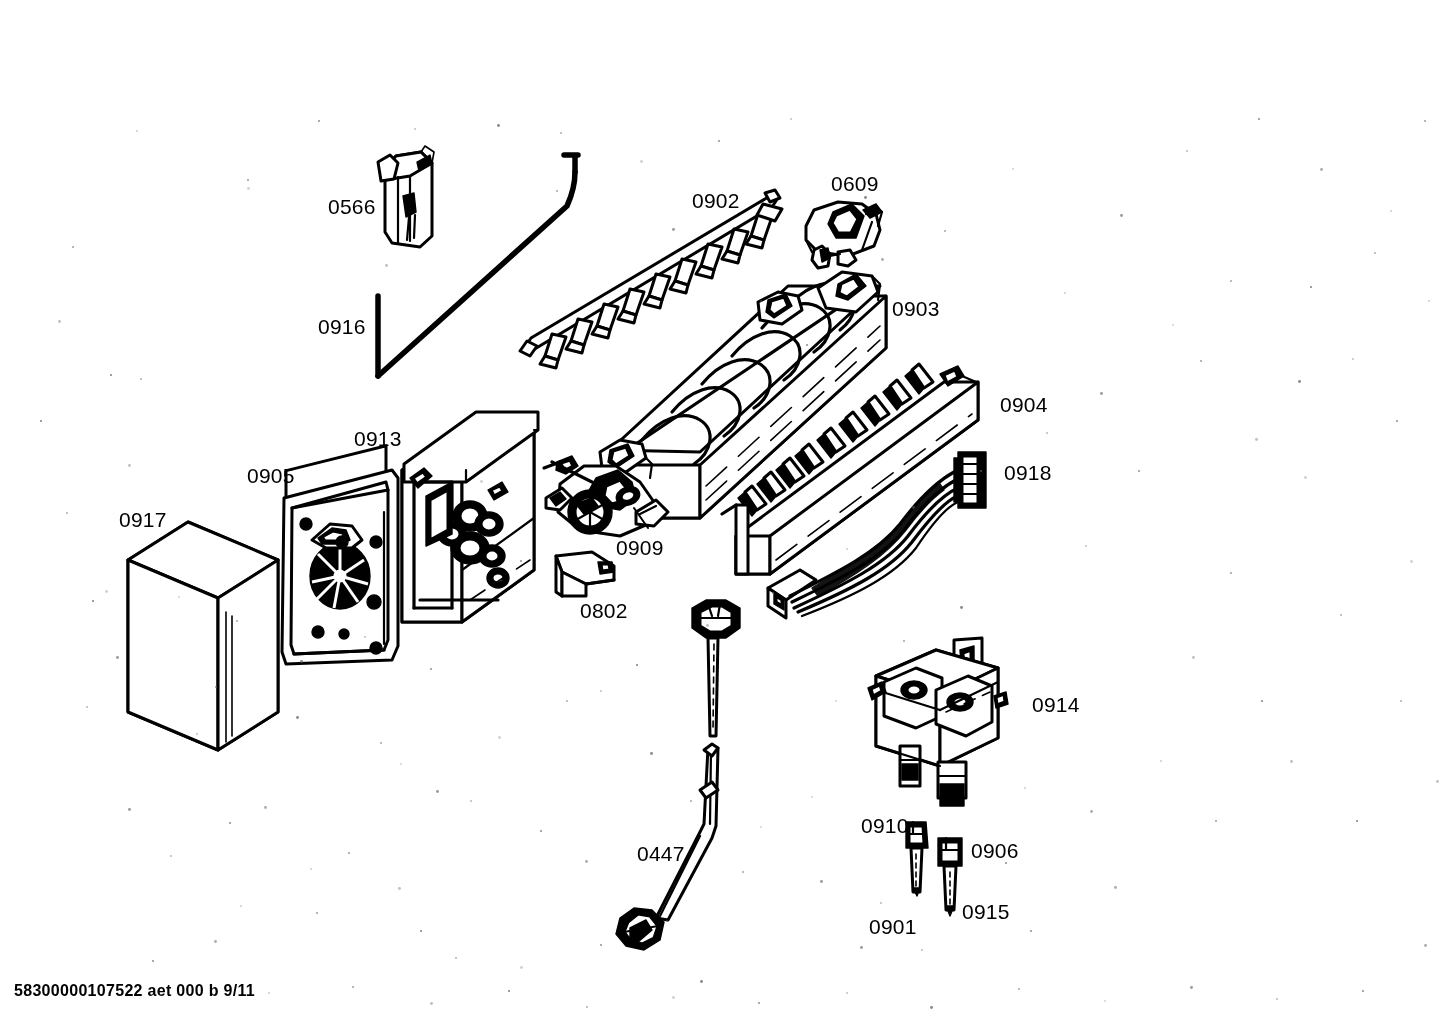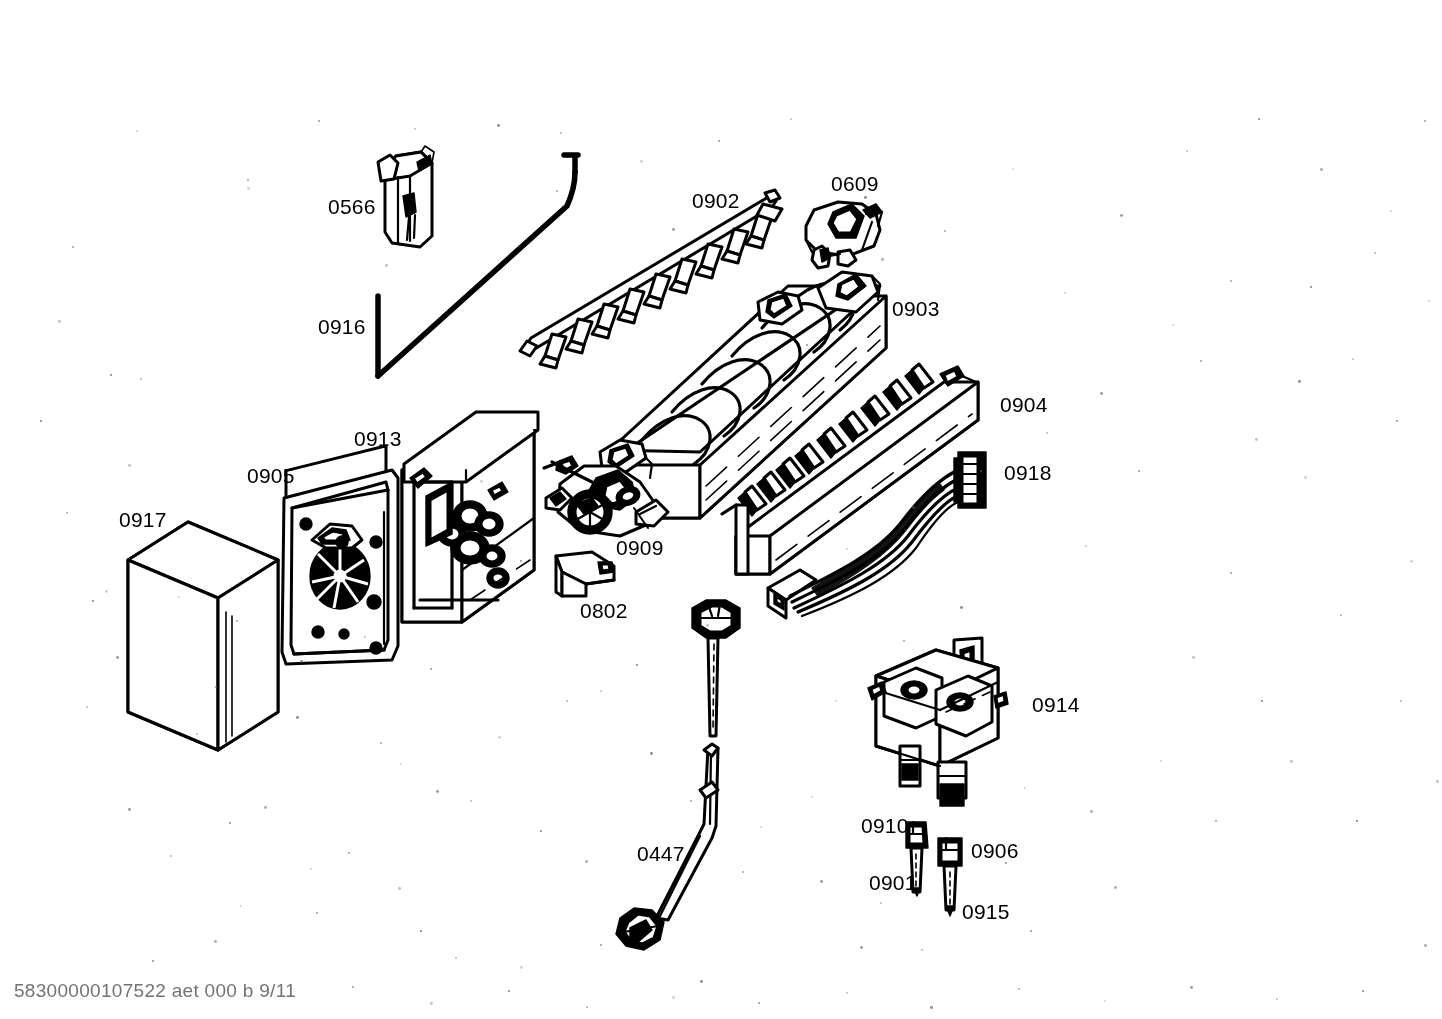--- a/index.html
+++ b/index.html
@@ -34,25 +34,26 @@
     letter-spacing: 0.2px;
     color: #000000;
     white-space: nowrap;
     -webkit-font-smoothing: none;
   }
   #footer-code {
     position: absolute;
     left: 14px;
     top: 978px;
     font-family: "Liberation Sans", sans-serif;
-    font-size: 19px;
+    font-size: 16px;
     line-height: 26px;
     letter-spacing: 0.3px;
-    color: #737373;
+    color: #000000;
     white-space: nowrap;
+    font-weight: bold;
   }
   .speck {
     position: absolute;
     background: #6b6b6b;
     border-radius: 50%;
   }
 </style>
 </head>
 <body>
 
@@ -461,21 +462,21 @@
   <div class="label" style="left:354px; top:428px;">0913</div>
   <div class="label" style="left:1004px; top:462px;">0918</div>
   <div class="label" style="left:247px; top:465px;">0905</div>
   <div class="label" style="left:119px; top:509px;">0917</div>
   <div class="label" style="left:616px; top:537px;">0909</div>
   <div class="label" style="left:580px; top:600px;">0802</div>
   <div class="label" style="left:1032px; top:694px;">0914</div>
   <div class="label" style="left:861px; top:815px;">0910</div>
   <div class="label" style="left:971px; top:840px;">0906</div>
   <div class="label" style="left:637px; top:843px;">0447</div>
-  <div class="label" style="left:869px; top:872px;">0901</div>
+  <div class="label" style="left:869px; top:916px;">0901</div>
   <div class="label" style="left:962px; top:901px;">0915</div>
 
   <div id="footer-code">58300000107522 aet 000 b 9/11</div>
 
   <div id="speck-layer">
       <div class="speck" style="left: 136px; top: 130px; width: 1.5px; height: 1.5px; opacity: 0.3;"></div>
       <div class="speck" style="left: 247px; top: 179px; width: 2.2px; height: 2.2px; opacity: 0.66;"></div>
       <div class="speck" style="left: 385px; top: 264px; width: 2.9px; height: 2.9px; opacity: 0.42;"></div>
       <div class="speck" style="left: 110px; top: 374px; width: 1.5px; height: 1.5px; opacity: 0.78;"></div>
       <div class="speck" style="left: 140px; top: 378px; width: 2.2px; height: 2.2px; opacity: 0.54;"></div>

